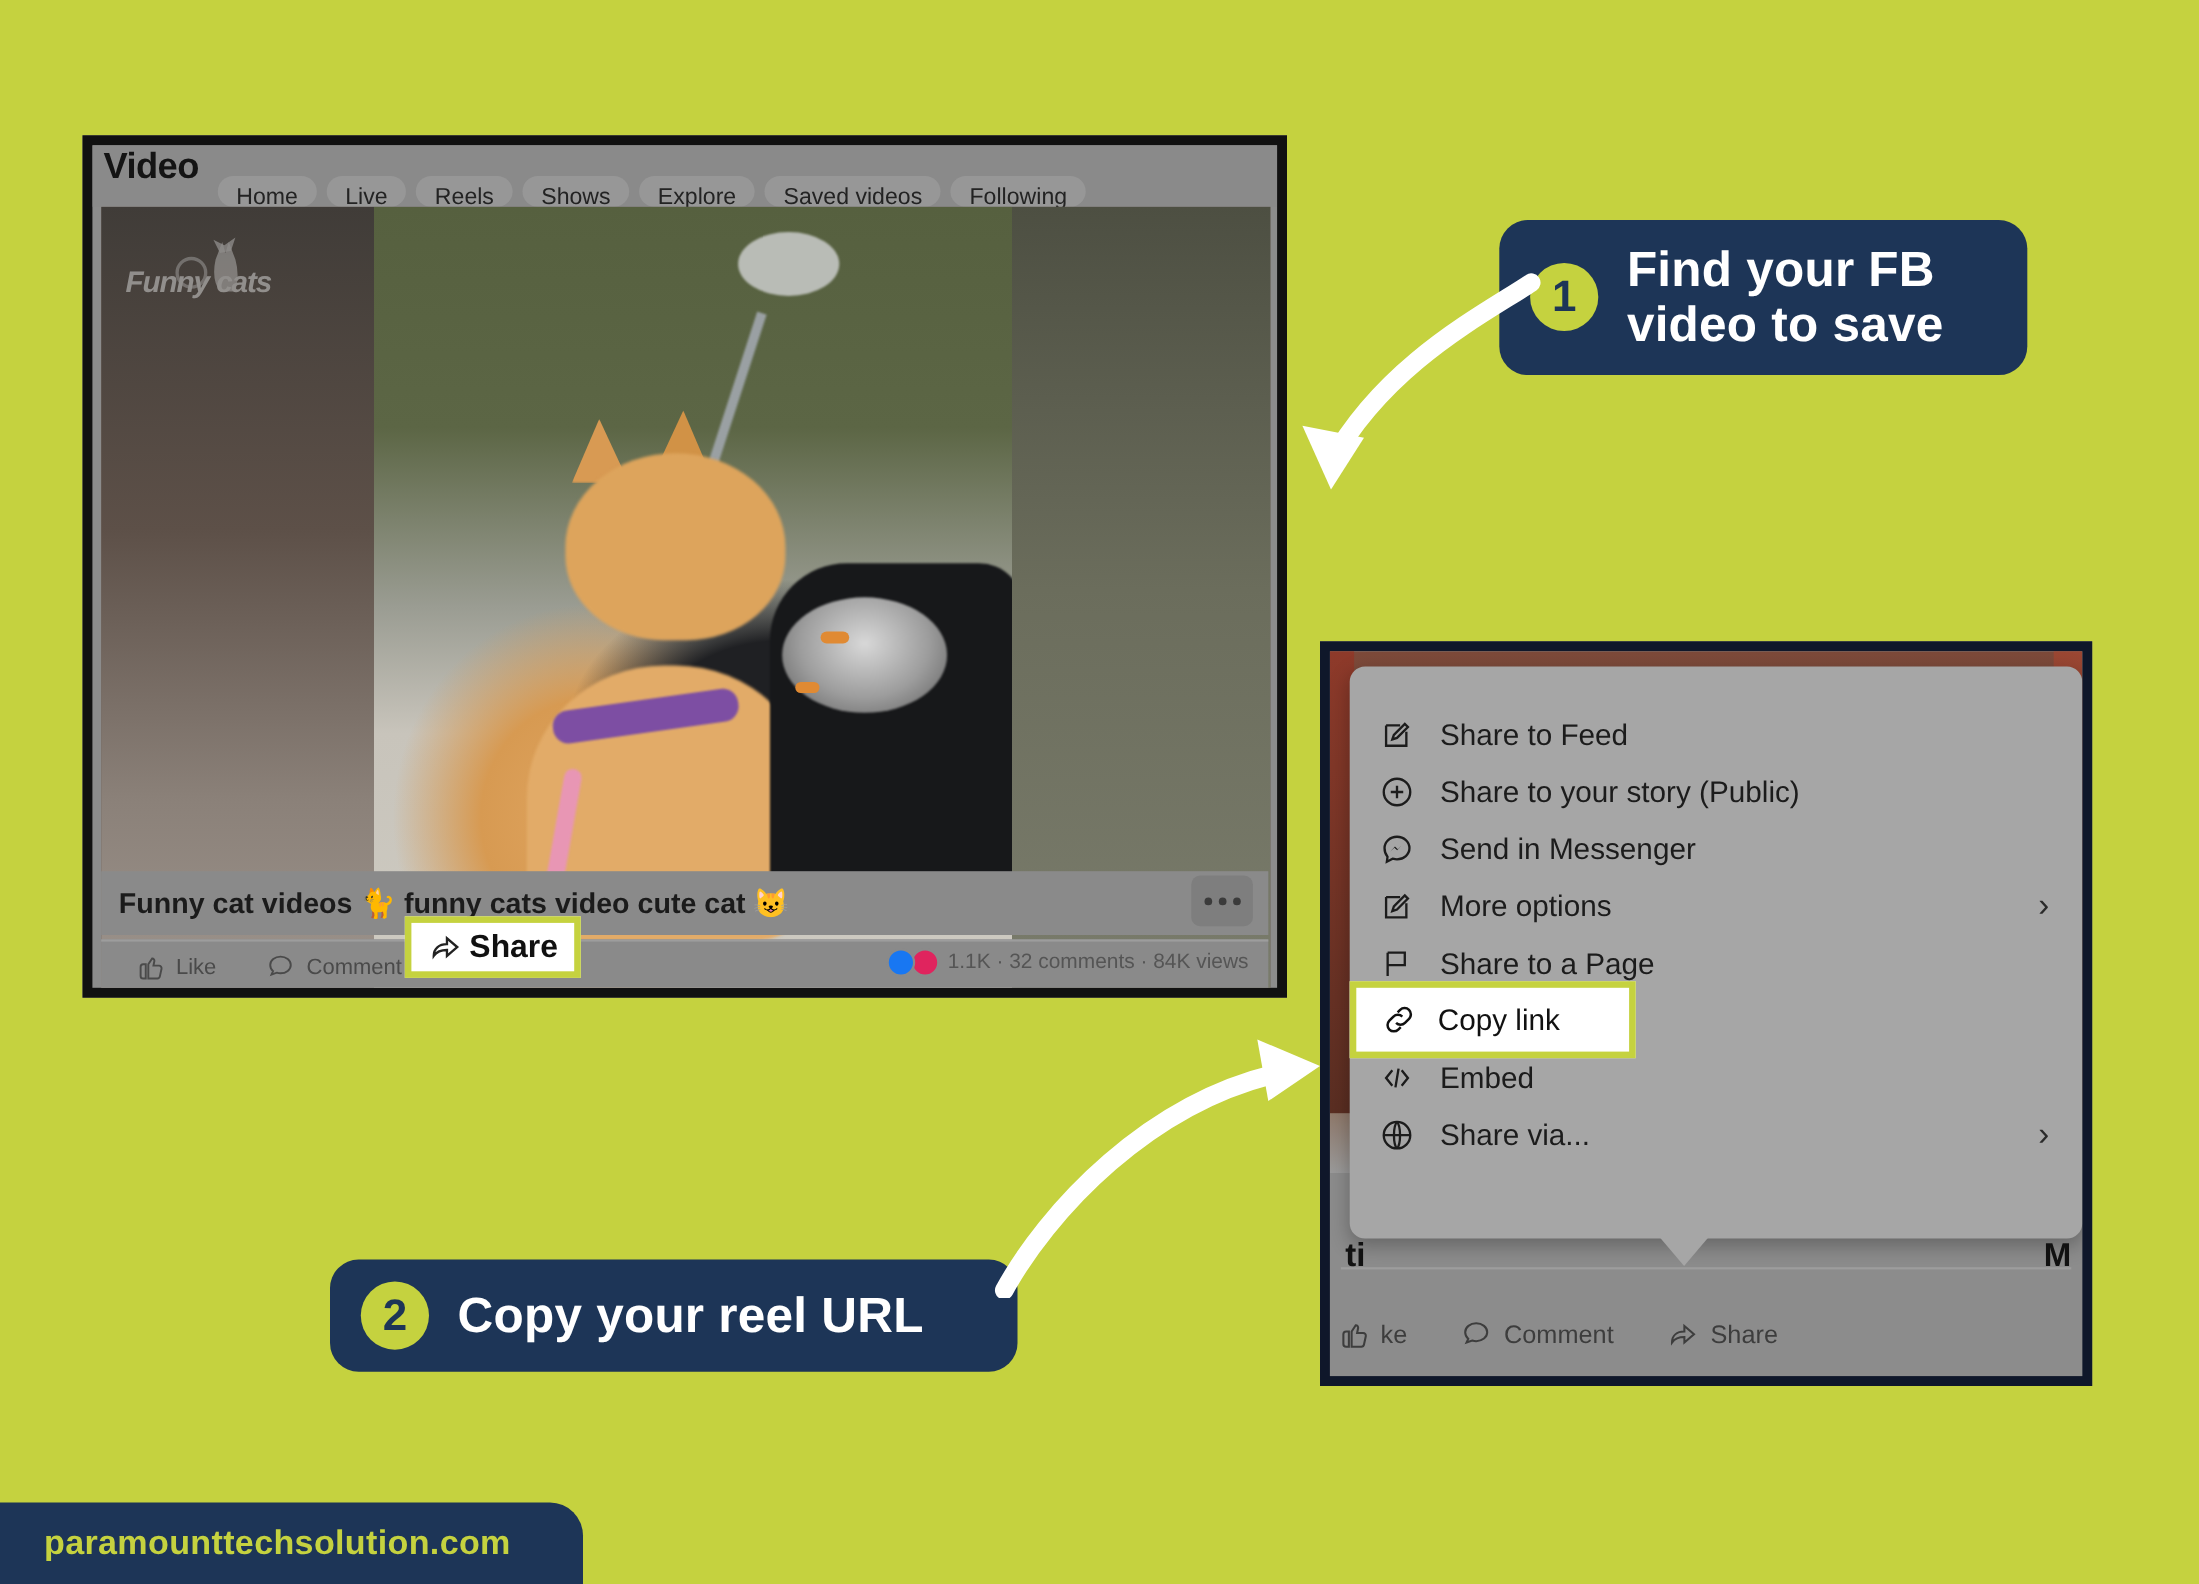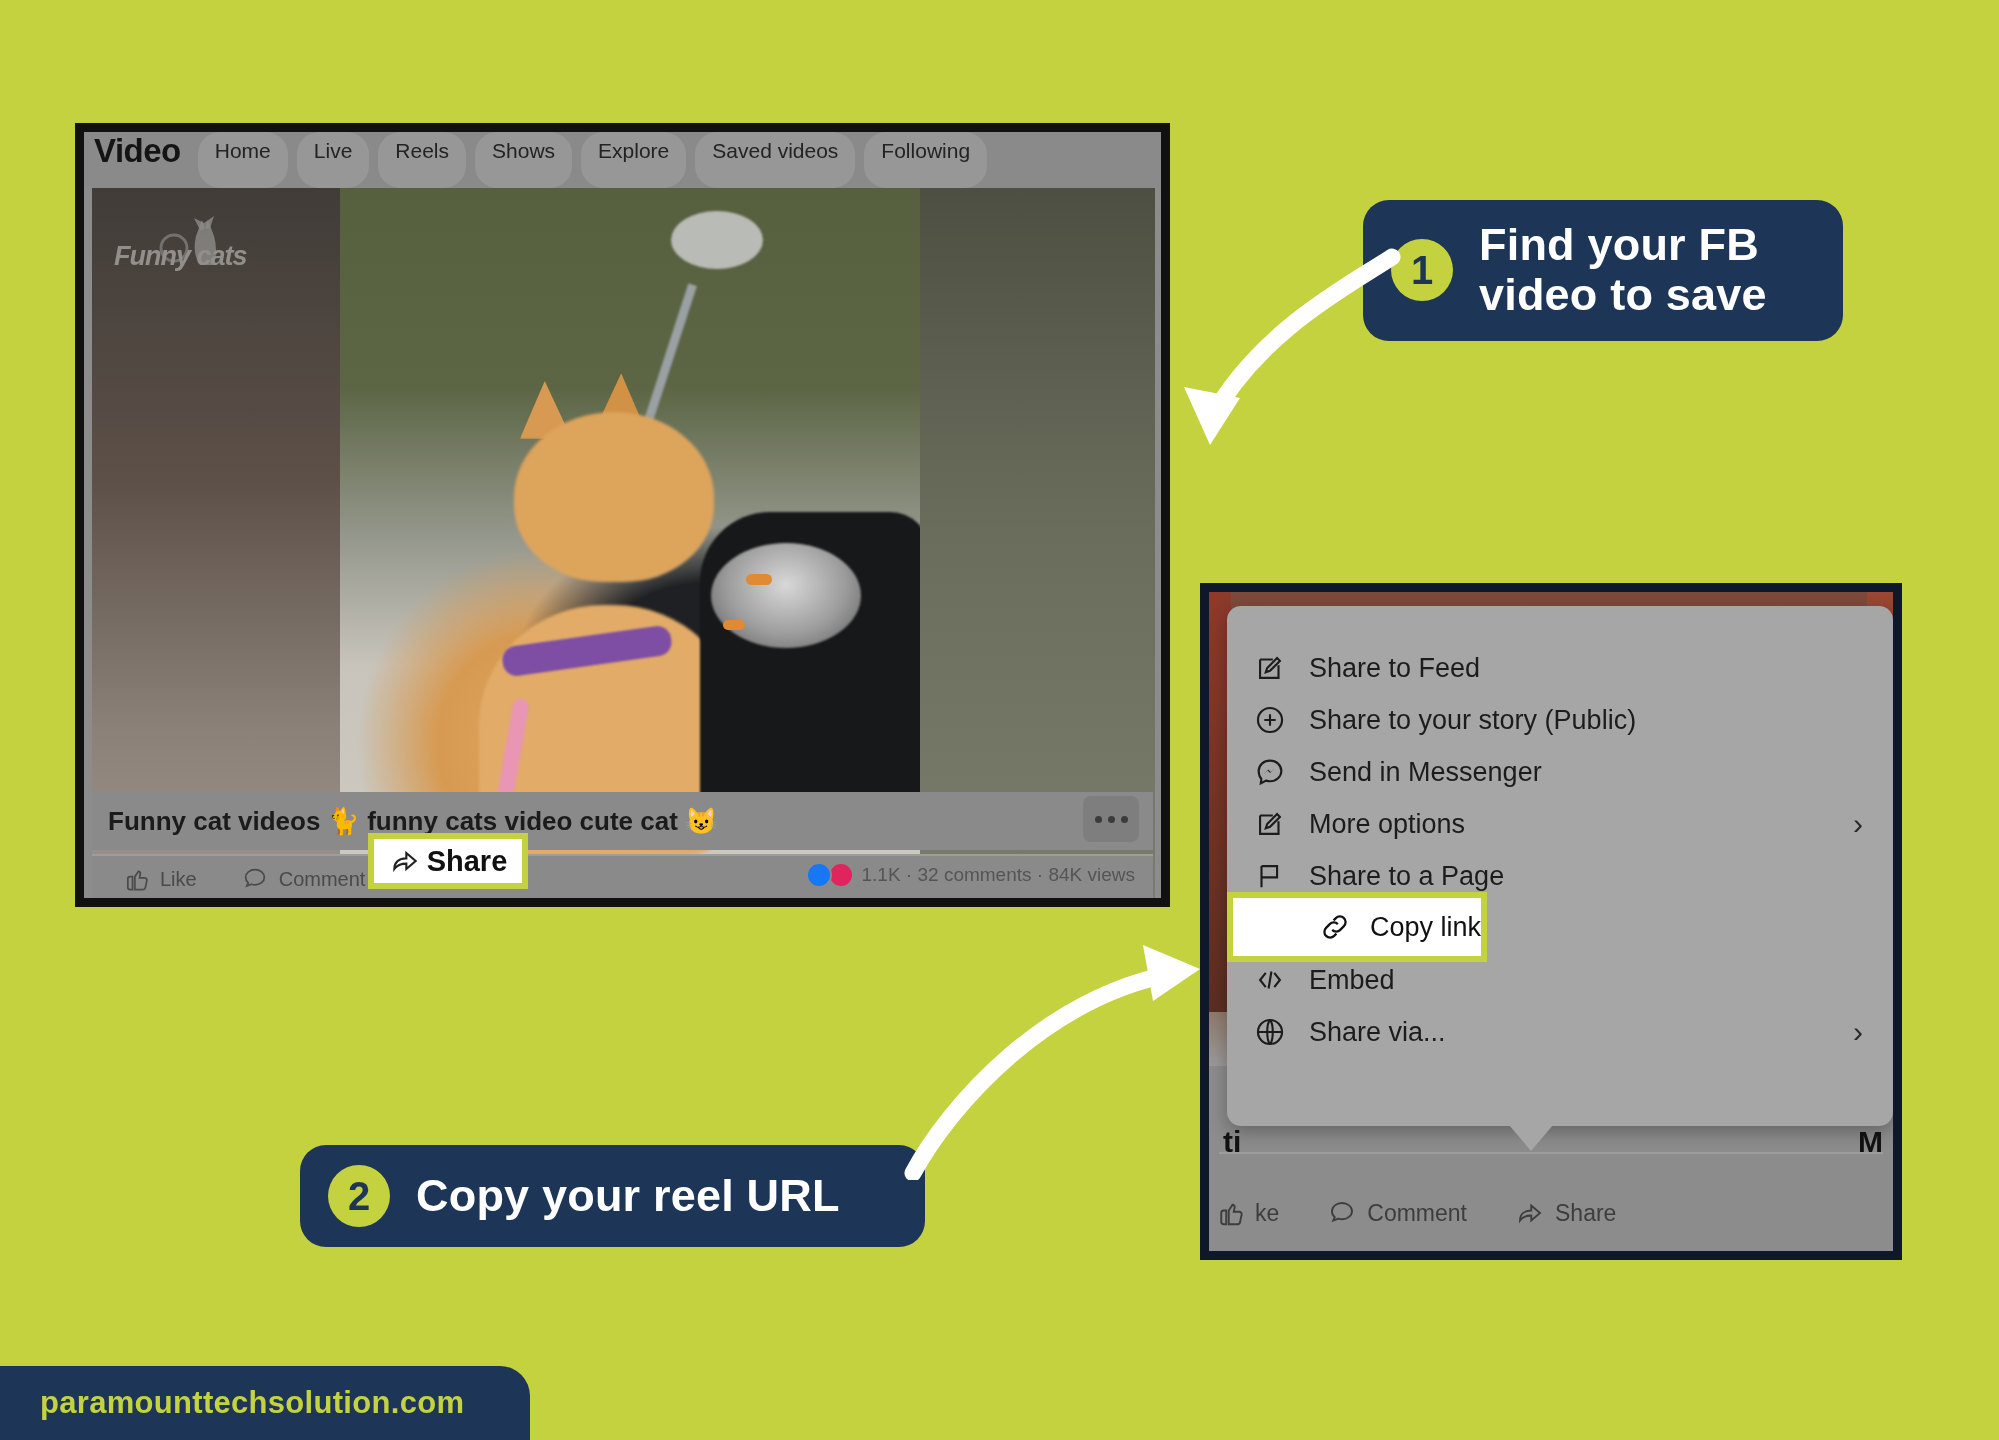--- a/index.html
+++ b/index.html
@@ -27,20 +27,21 @@
   }
   #fb-nav .brand {
     font-size: 33px; font-weight: bold; color: #141414;
     letter-spacing: -0.5px; padding: 0 8px 0 2px;
   }
   #fb-nav .navpill {
     background: #979797; border-radius: 22px;
     padding: 7px 17px; font-size: 21px; color: #232323;
     white-space: nowrap; font-weight: 500;
     cursor: pointer;
+    margin-top: 28px;
   }
 
   #fb-video {
     position: absolute; left: 8px; top: 56px;
     width: 1063px; height: 772px;
     background: #6e645c;
     overflow: hidden;
     padding-left: 36px;
   }
   .vid-band-left  { position:absolute; left:0;   top:0; width:248px; height:100%;
@@ -169,21 +170,20 @@
   #share-menu .mi .mlabel { font-size: 27px; color:#1c1c1c; white-space:nowrap; }
   #share-menu .mi .chev { margin-left:auto; font-size:30px; color:#2a2a2a; line-height:1; }
   #share-menu .mi .micon { width:34px; height:34px; flex:0 0 34px; }
 
   
   #copylink-row {
     position:absolute; left:18px; top:300px; width:260px; height:70px;
     background:#ffffff; border:6px solid #c5d23f;
     display:flex; align-items:center; gap:18px; padding-left:22px;
     z-index: 8;
-    justify-content: flex-end;
   }
   #copylink-row .mlabel { font-size:27px; color:#111; }
 
   #menu-tail {
     position:absolute; left:300px; top:533px;
     width:0;height:0; border-left:22px solid transparent;
     border-right:22px solid transparent; border-top:26px solid #a6a6a6;
   }
   #share-card-sep { position:absolute; left:10px; right:10px; top:560px; height:2px; background:#9d9d9d;}
   #share-card-actions {

